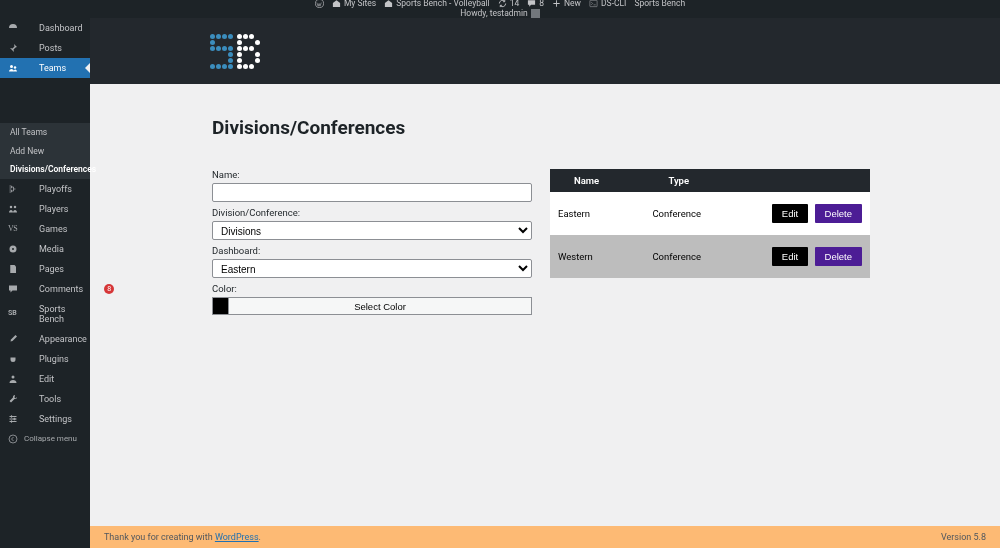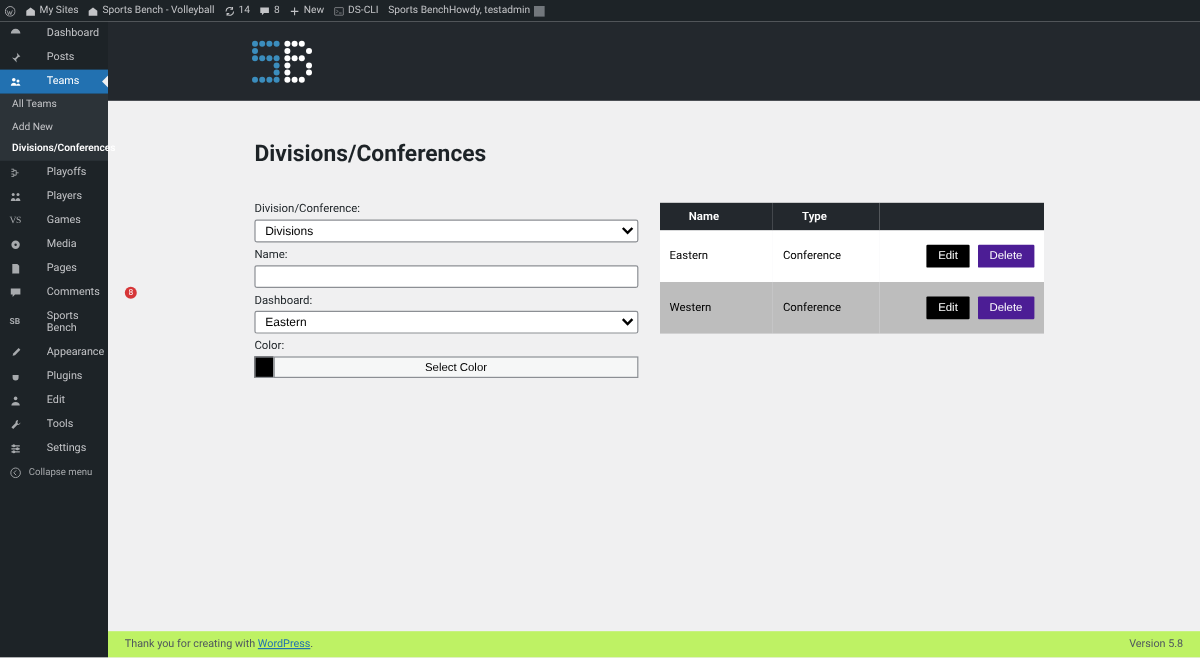--- a/index.html
+++ b/index.html
@@ -1,33 +1,33 @@
 <!DOCTYPE html>
 <html><head>
 <meta charset="utf-8">
 <style>
   * { box-sizing: border-box; margin: 0; padding: 0; }
   html, body { width: 1000px; height: 548px; font-family: -apple-system, BlinkMacSystemFont, "Segoe UI", Roboto, sans-serif; font-size: 10px; overflow: hidden; }
   body { background: #f0f0f1; display: flex; flex-direction: column; }
 
   
-  .adminbar { background: #1d2327; color: #c3c4c7; height: 18px; display: flex; align-items: center; justify-content: flex-start; font-size: 8.5px; padding: 0 4px; }
+  .adminbar { background: #1d2327; color: #c3c4c7; height: 18px; display: flex; align-items: center; justify-content: flex-end; font-size: 8.5px; padding: 0 4px; flex-direction: column; }
   .adminbar-left, .adminbar-right { display: flex; align-items: center; gap: 8px; }
   .adminbar-item { display: flex; align-items: center; gap: 3px; cursor: pointer; color: #c3c4c7; }
   .ab-icon { display:inline-block; width:9px; height:9px; }
 
   .layout { display: flex; flex: 1; min-height: 0; }
 
   
   .sidebar { width: 90px; background: #1d2327; color: #fff; display: flex; flex-direction: column; font-size: 9px; }
   .menu-item { display: flex; align-items: center; gap: 21px; padding: 5px 8px; cursor: pointer; color: #c3c4c7; position: relative; }
   .menu-item.current { background: #2271b1; color: #fff; }
   .menu-item.current::after { content: ""; position: absolute; right: -0px; top: 50%; transform: translateY(-50%); width:0; height:0; border-top:5px solid transparent; border-bottom:5px solid transparent; border-right:5px solid #f0f0f1; }
   .menu-icon { width: 10px; height: 10px; flex: none; display: inline-block; }
-  .submenu { background: #2c3338; }
+  .submenu { background: #2c3338; margin-top: 45px; }
   .submenu-item { padding: 4px 8px 4px 10px; color: #c3c4c7; cursor: pointer; font-size: 8.5px; line-height: 1.25; }
   .submenu-item.current { color: #fff; font-weight: 600; }
   .badge { background: #d63638; color:#fff; border-radius: 7px; font-size: 7px; padding: 0 4px; display:inline-flex; align-items:center; justify-content:center; height:10px; min-width:10px; }
   .collapse { padding:5px 8px; color:#a7aaad; font-size:8px; display:flex; gap:6px; align-items:center; cursor:pointer; }
 
   
   .main { flex:1; display:flex; flex-direction:column; position: relative; min-width:0; }
   .brandbar { background: #23282d; height: 66px; display:flex; align-items:center; padding-left: 120px; }
   .logo { display:flex; gap:4px; }
   .logo-col { display:grid; grid-template-columns: repeat(4, 5px); grid-auto-rows:5px; gap:1px; }
@@ -52,21 +52,21 @@
   thead th { background:#23282d; color:#fff; text-align:left; padding:6px 24px; font-size:9.5px; font-weight:600; }
   tbody td { padding:12px 8px; font-size:9.5px; }
   tbody tr.odd { background:#fff; }
   tbody tr.even { background:#bdbdbd; }
   .btn { border:none; padding:4px 10px; font-size:9.5px; cursor:pointer; color:#fff; font-weight:500; border-radius:1px; }
   .btn-edit { background:#000; }
   .btn-del { background:#4c1d95; }
   tbody td.act { white-space: nowrap; text-align:right; }
   tbody td.act .btn + .btn { margin-left:4px; }
 
-  .footer { position:absolute; bottom:0; left:0; right:0; padding: 6px 14px; display:flex; justify-content:space-between; font-size:9px; color:#50575e; background:#bef264; }
+  .footer { position:absolute; bottom:0; left:0; right:0; padding: 6px 14px; display:flex; justify-content:space-between; font-size:9px; color:#50575e; background:#fdba74; }
   .footer a { color:#2271b1; text-decoration:underline; }
 
   svg { display:block; }
 </style>
 </head>
 <body>
 
 <div class="adminbar">
   <div class="adminbar-left">
     <span class="adminbar-item">
@@ -301,28 +301,28 @@
       </div>
     </div>
 
     <div class="content">
       <h1 class="page-title">Divisions/Conferences</h1>
 
       <div class="columns">
 
         <div class="form">
           <div class="form-row">
+            <label>Name:</label>
+            <input type="text" value="" style="">
+          </div>
+          <div class="form-row">
             <label>Division/Conference:</label>
             <select>
               <option>Divisions</option>
             </select>
-          </div>
-          <div class="form-row">
-            <label>Name:</label>
-            <input type="text" value="" style="">
           </div>
           <div class="form-row">
             <label>Dashboard:</label>
             <select>
               <option>Eastern</option>
             </select>
           </div>
           <div class="form-row">
             <label>Color:</label>
             <div class="colorrow">

